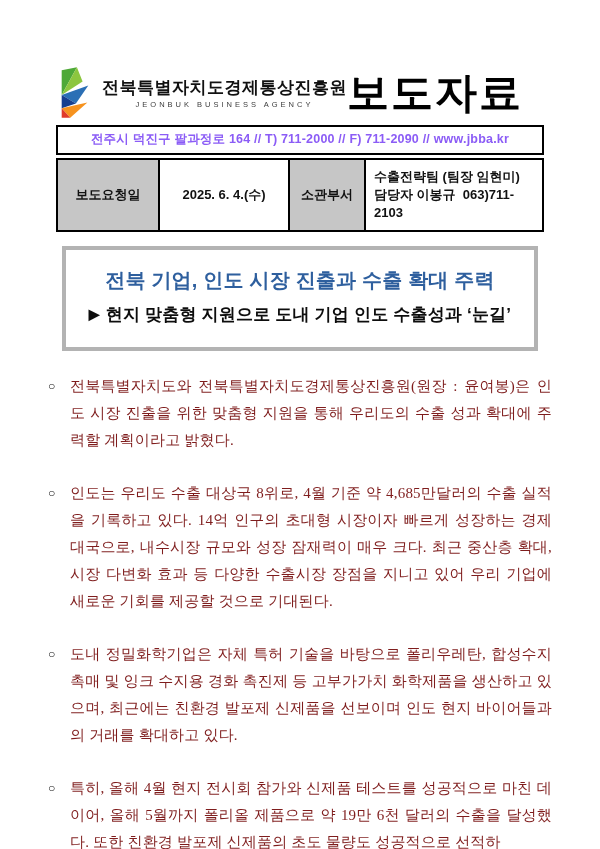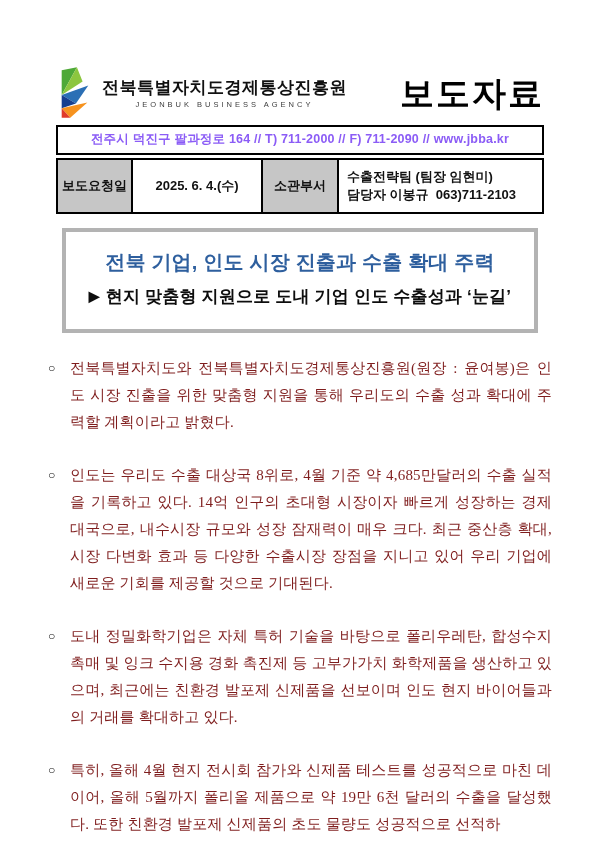--- a/index.html
+++ b/index.html
@@ -9,37 +9,36 @@
     font-family: "Liberation Sans", sans-serif;
     color: #111;
     overflow: hidden;
   }
   .page { width: 600px; height: 849px; padding-top: 66px; background: #fff; }
 
   
   .header-row {
     margin: 0 56px;
     display: flex;
-    justify-content: space-between;
     align-items: center;
     height: 54px;
   }
   .brand { display: flex; align-items: center; gap: 8px; }
   .brand-logo { width: 38px; height: 52px; flex: 0 0 auto; }
   .brand-text { display: flex; flex-direction: column; align-items: center; }
   .brand-ko {
     font-size: 17px; font-weight: 800; letter-spacing: 0.5px; color: #111;
     line-height: 20px;
   }
   .brand-en {
     font-size: 7.5px; font-weight: 400; letter-spacing: 3px; color: #3c3c3c;
     margin-top: 2px;
   }
   .doc-type {
-    font-size: 34px; font-weight: 900; letter-spacing: 2px; color: #000;
+    font-size: 42px; font-weight: 900; letter-spacing: 2px; color: #000;
     line-height: 36px;
   }
 
   
   .contact-bar {
     margin: 5px 56px 0;
     border: 2px solid #000;
     padding: 4px 2px 5px;
     text-align: center;
     font-size: 12.5px;
@@ -139,21 +138,21 @@
       </div>
     </div>
     <div class="doc-type">보도자료</div>
   </div>
 
   <div class="contact-bar">전주시 덕진구 팔과정로 164 // T) 711-2000 // F) 711-2090 //  www.jbba.kr</div>
 
   <table class="info-table">
     <tbody>
         <tr>
-      <td class="cell-label" style="width:75px">보도요청일</td>
+      <td class="cell-label" style="width:102px">보도요청일</td>
       <td class="cell-center" style="width:130px">2025. 6. 4.(수)</td>
       <td class="cell-label" style="width:76px">소관부서</td>
       <td class="cell-dept">
         <div class="dept-line">수출전략팀 (팀장 임현미)</div>
         <div class="dept-line">담당자 이봉규  063)711-2103</div>
       </td>
     </tr>
   </tbody>
     </table>
 

